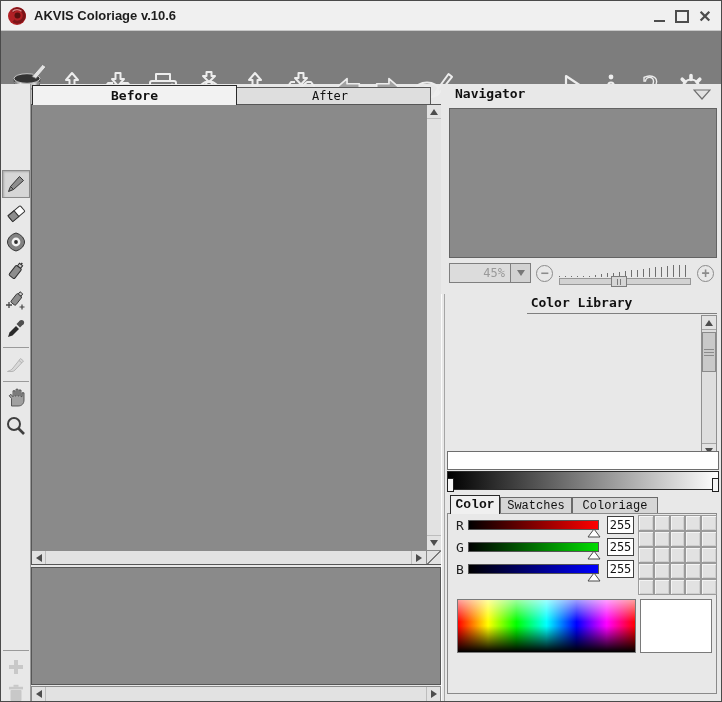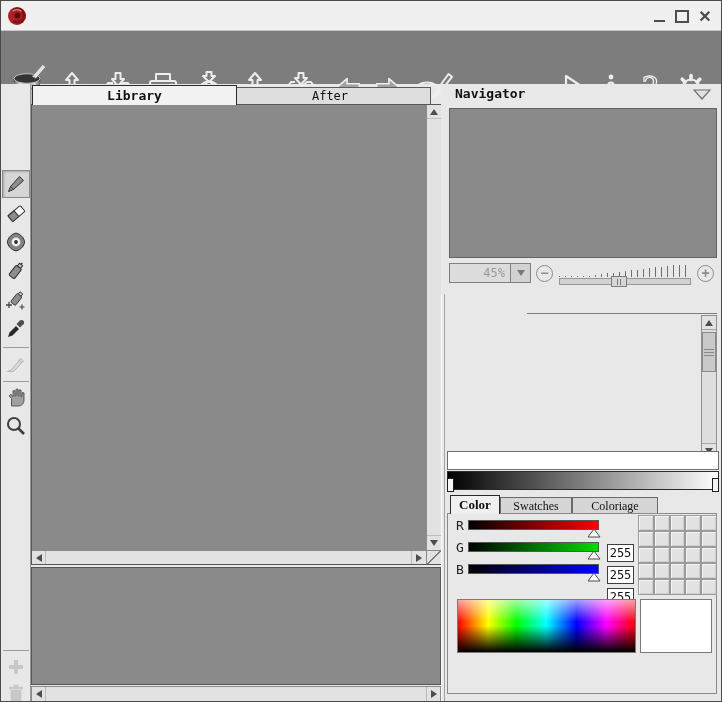--- a/index.html
+++ b/index.html
@@ -46,28 +46,28 @@
            display:flex;align-items:center;justify-content:center;color:#8b8b8b;
            font-size:14px;line-height:13px;font-weight:bold;background:transparent;}
   .track{background:#d2d2d2;border:1px solid #979797;}
   .thumbh{background:#d6d6d6;border:1px solid #7c7c7c;display:flex;gap:2px;align-items:center;justify-content:center;}
   .grip{width:1px;height:6px;background:#7c7c7c;}
   .vthumb{background:#c9c9c9;border:1px solid #8a8a8a;display:flex;flex-direction:column;gap:2px;align-items:center;justify-content:center;}
   .vthumb i{display:block;width:10px;height:1px;background:#8a8a8a;}
   .whitebar{background:#ffffff;border:1px solid #6e6e6e;}
   .gradbar{background:linear-gradient(to right,#000,#fff);border:1px solid #2a2a2a;}
   .ghandle{width:7px;height:14px;background:#f6f6f6;border:1px solid #1f1f1f;}
-  .ctab{font-family:Liberation Serif, serif;text-align:center;color:#111;}
+  .ctab{font-family:Liberation Mono, monospace;text-align:center;color:#111;}
   .ctab.active{background:#f0f0f0;border:1px solid #2a2a2a;border-bottom:none;font-weight:bold;font-size:13px;line-height:18px;z-index:3;}
   .ctab.inactive{background:#d6d6d6;border:1px solid #6a6a6a;border-bottom:none;font-size:12px;line-height:16px;}
   .tabpanel{border:1px solid #8a8a8a;background:#e8e8e8;}
   .rgb-label{font-family:"DejaVu Sans Mono",monospace;font-size:13px;color:#222;}
   .rgb-bar{height:10px;border:1px solid #555;}
   .valbox{background:#fff;border:1px solid #3f3f3f;font-family:"DejaVu Sans Mono",monospace;
-          font-size:12px;text-align:center;line-height:16px;color:#111;margin-top:28px;}
+          font-size:12px;text-align:center;line-height:16px;color:#111;}
   #swatchGrid{display:grid;grid-template-columns:repeat(5,1fr);grid-template-rows:repeat(5,1fr);}
   .cell{border:1px solid #9b9b9b;background:#e2e2e2;box-shadow:inset 1px 1px 0 #f4f4f4, inset -1px -1px 0 #cfcfcf;}
   .rainbow{border:1px solid #7a7a7a;
     background:
       linear-gradient(to bottom, rgba(255,255,255,.62) 0%, rgba(255,255,255,0) 42%, rgba(0,0,0,0) 50%, #000 100%),
       linear-gradient(to right,#f00 0%,#ff0 17%,#0f0 33%,#0ff 50%,#00f 67%,#f0f 84%,#f00 100%);}
   .selcolor{border:1px solid #7a7a7a;}
   #zoomTicks{display:flex;align-items:flex-end;}
   #zoomTicks i{display:block;width:1px;background:#6f6f6f;margin-right:5px;}
   .splitline{background:#a8a8a8;}
@@ -79,20 +79,21 @@
 
   <div class="abs titlebar">
     <div class="abs" style="left:6px;top:5px;width:20px;height:20px;">
       <svg width="20" height="20" viewBox="0 0 20 20">
         <circle cx="10" cy="10" r="9" fill="#b02025"></circle>
         <path d="M5.2 5.8 A6.6 6.6 0 1 1 6.4 14.6" stroke="#7c1418" stroke-width="3" fill="none"></path>
         <circle cx="10.5" cy="9.5" r="3" fill="#58100f"></circle>
         <path d="M5.5 5.5 A6.5 6.5 0 0 1 14.5 5.2" stroke="#e08a8a" stroke-width="1.2" fill="none"></path>
       </svg>
     </div>
+    <div class="abs title-text">AKVIS Coloriage v.10.6</div>
     <div class="abs wc" style="left:650px;">
         <div class="min-glyph"></div>
       </div>
     <div class="abs wc" style="left:673px;">
         <div class="max-glyph"></div>
       </div>
     <div class="abs wc" style="left:696px;">
         <div class="close-glyph">✕</div>
       </div>
   </div>
@@ -295,21 +296,21 @@
     <div class="abs tool" style="top:597px;">
       <svg width="22" height="22" viewBox="0 0 22 22">
         <rect x="5.5" y="8" width="11" height="11" rx="1" fill="#c8c8c8"></rect>
         <rect x="4" y="4.8" width="14" height="2.6" fill="#c8c8c8"></rect>
         <rect x="8.5" y="2.8" width="5" height="2" fill="#c8c8c8"></rect>
       </svg>
     </div>
   </div>
 
   <div class="abs tab active" style="left:31px;top:84px;width:205px;height:20px;">
-    <span>Library</span>
+    <span>Before</span>
   </div>
   <div class="abs tab inactive" style="left:228px;top:86px;width:202px;height:18px;">
     <span>After</span>
   </div>
 
   <div class="abs frame" style="left:30px;top:103px;width:410px;height:461px;background:#e2e2e2;">
     <div class="abs" style="left:0;top:0;width:394px;height:445px;background:#8a8a8a;border-right:1px solid #8a8a8a;"></div>
 
     <div class="abs" style="left:394px;top:0;width:15px;height:445px;background:#e2e2e2;border-left:1px solid #8a8a8a;">
       <div class="abs sbtn" style="left:0;top:0;width:14px;height:14px;border-bottom:1px solid #bdbdbd;">
@@ -385,20 +386,21 @@
         <i style="height: 12px;"></i>
         <i style="height: 12px;"></i>
       </div>
     <div class="abs track" style="left:118px;top:194px;width:132px;height:7px;"></div>
     <div class="abs thumbh" style="left:170px;top:192px;width:16px;height:11px;">
       <span class="grip"></span>
         <span class="grip"></span>
     </div>
     <div class="abs circbtn" style="left:256px;top:181px;">+</div>
 
+    <div class="abs hdr" style="left:0;top:211px;width:281px;text-align:center;">Color Library</div>
     <div class="abs" style="left:86px;top:229px;width:190px;height:1px;background:#7f7f7f;"></div>
     <div class="abs" style="left:4px;top:230px;width:254px;height:144px;background:#e8e8e8;"></div>
     <div class="abs" style="left:260px;top:231px;width:16px;height:143px;background:#dedede;border:1px solid #8f8f8f;">
       <div class="abs sbtn" style="left:0;top:0;width:14px;height:14px;border-bottom:1px solid #a5a5a5;">
           <div class="t-up"></div>
         </div>
       <div class="abs vthumb" style="left:0;top:16px;width:14px;height:40px;">
           <i></i>
           <i></i>
           <i></i>

